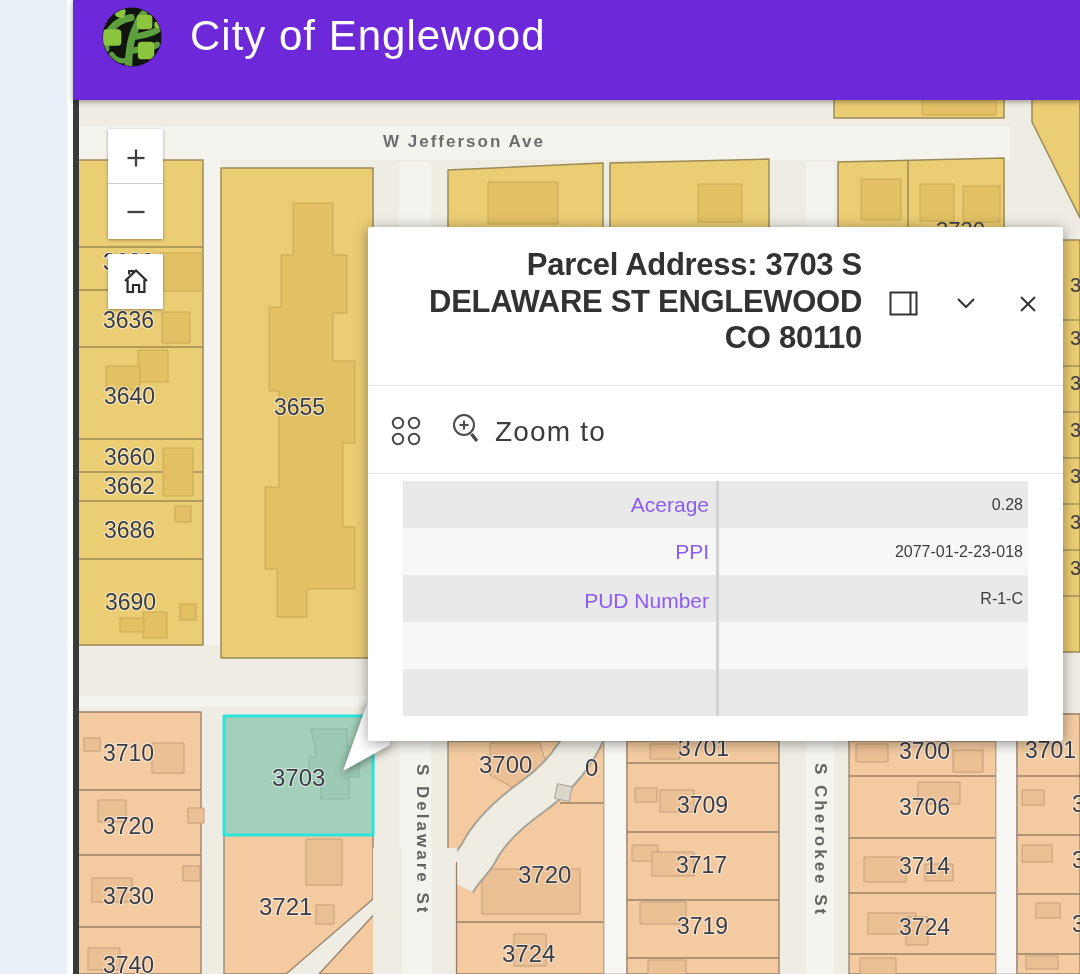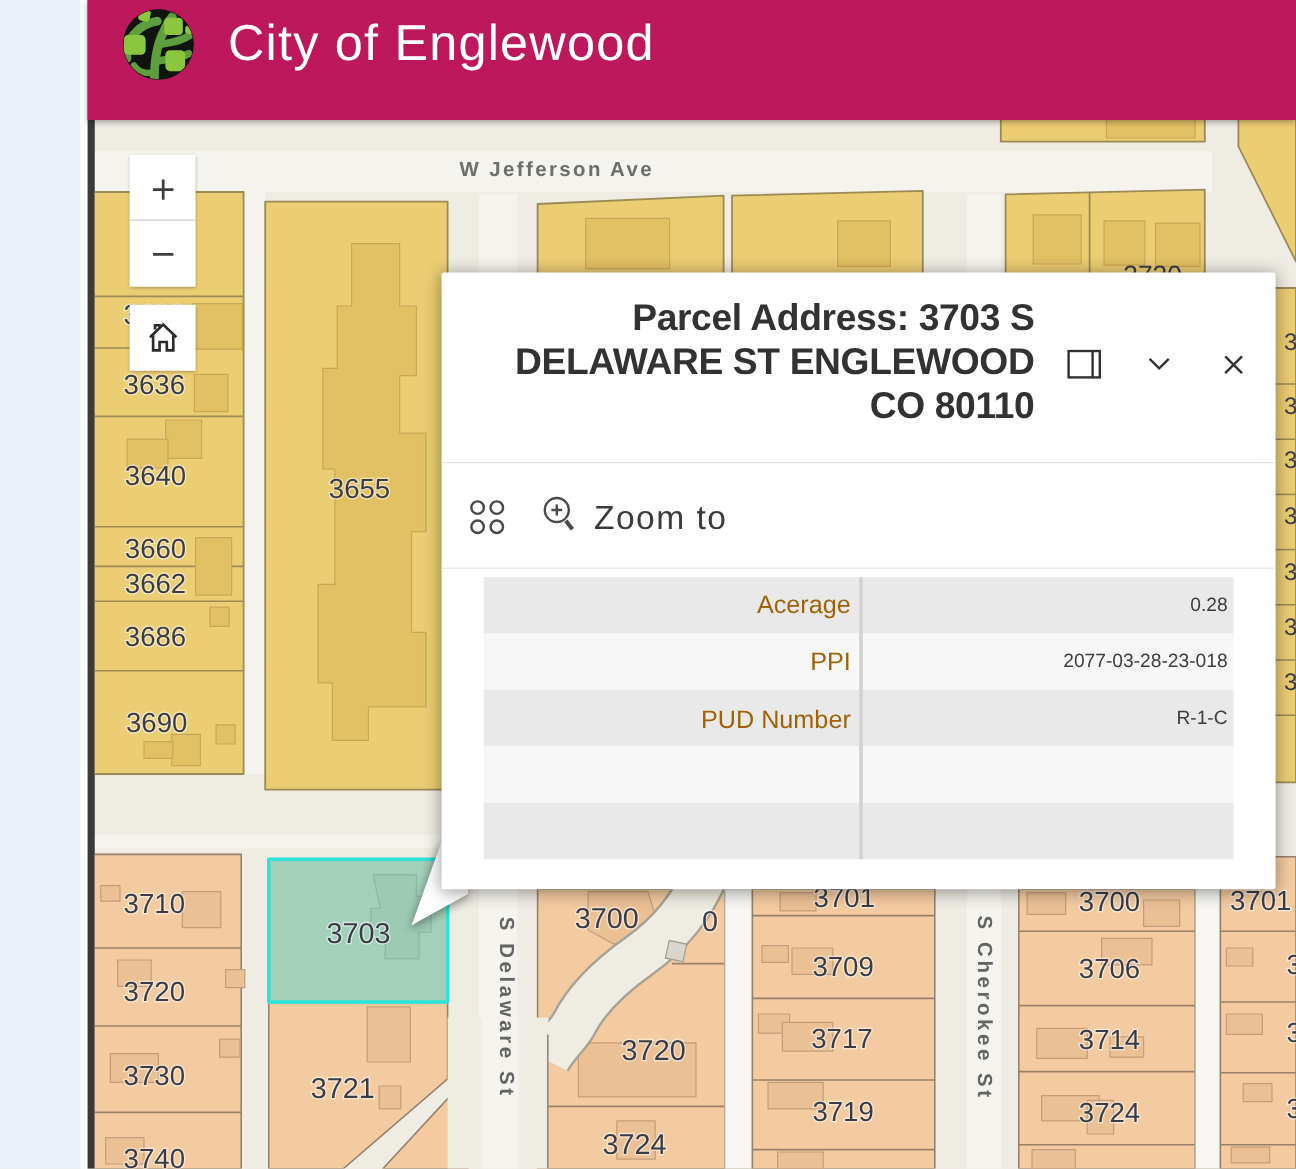--- a/index.html
+++ b/index.html
@@ -246,21 +246,21 @@
     <text x="899" y="935">3724</text>
     <text x="1025" y="758">3701</text>
     <text x="1072" y="812">37</text>
     <text x="1072" y="868">37</text>
     <text x="1072" y="932">37</text>
   </g>
   </g>
 </svg>
 </div>
 
-<div class="abs" style="left:73px;top:0;width:1007px;height:100px;background:#be185d;box-shadow:0 2px 5px rgba(0,0,0,0.35);">
+<div class="abs" style="left:73px;top:0;width:1007px;height:100px;background:#6d28d9;box-shadow:0 2px 5px rgba(0,0,0,0.35);">
 
   <svg class="abs" style="left:28px;top:6px;" width="62" height="62" viewBox="0 0 64 64">
     <defs>
         <clipPath id="logoclip">
           <circle cx="32" cy="32" r="30"></circle>
         </clipPath>
       </defs>
     <circle cx="32" cy="32" r="30.5" fill="#10140e"></circle>
     <g fill="none" stroke="#5d9e3e" stroke-linecap="round" clip-path="url(#logoclip)">
       <path d="M28.5 62 C28.5 48 30 34 36 22 C38 17 40.5 12 44 8" stroke-width="7.5"></path>
@@ -327,29 +327,29 @@
   <div class="abs" style="left:35px;top:254px;width:625px;">
     <div style="height:47px;background:#e9e9e9;"></div>
     <div style="height:47px;background:#f7f7f7;"></div>
     <div style="height:47px;background:#e9e9e9;"></div>
     <div style="height:47px;background:#f7f7f7;"></div>
     <div style="height:47px;background:#e9e9e9;"></div>
   </div>
 
   <div class="abs" style="left:348px;top:254px;width:3px;height:235px;background:#d2d2d2;"></div>
 
-  <div class="abs" style="left:51px;top:254px;width:290px;font-size:21px;color:#a16207;">
+  <div class="abs" style="left:51px;top:254px;width:290px;font-size:21px;color:#8b5cf6;">
     <div style="height:47px;line-height:47px;">Acerage</div>
     <div style="height:49px;line-height:47px;">PPI</div>
     <div style="height:47px;line-height:47px;">PUD Number</div>
   </div>
 
   <div class="abs" style="left:365px;top:254px;width:290px;font-size:16px;color:#3d3d3d;">
     <div style="height:47px;line-height:47px;">0.28</div>
-    <div style="height:47px;line-height:47px;">2077-03-28-23-018</div>
+    <div style="height:47px;line-height:47px;">2077-01-2-23-018</div>
     <div style="height:47px;line-height:47px;">R-1-C</div>
     <div style="height:47px;line-height:47px;">&nbsp;</div>
     <div style="height:47px;line-height:47px;">&nbsp;</div>
   </div>
 </div>
 
 <div class="abs" style="left:108px;top:129px;width:55px;height:110px;background:#ffffff;box-shadow:0 1px 3px rgba(0,0,0,0.35);">
   <svg class="abs" style="left:19px;top:20px;" width="18" height="18" viewBox="0 0 18 18">
     <line x1="9" y1="0.5" x2="9" y2="17.5" stroke="#3f3f3f" stroke-width="2.3"></line>
     <line x1="0.5" y1="9" x2="17.5" y2="9" stroke="#3f3f3f" stroke-width="2.3"></line>

